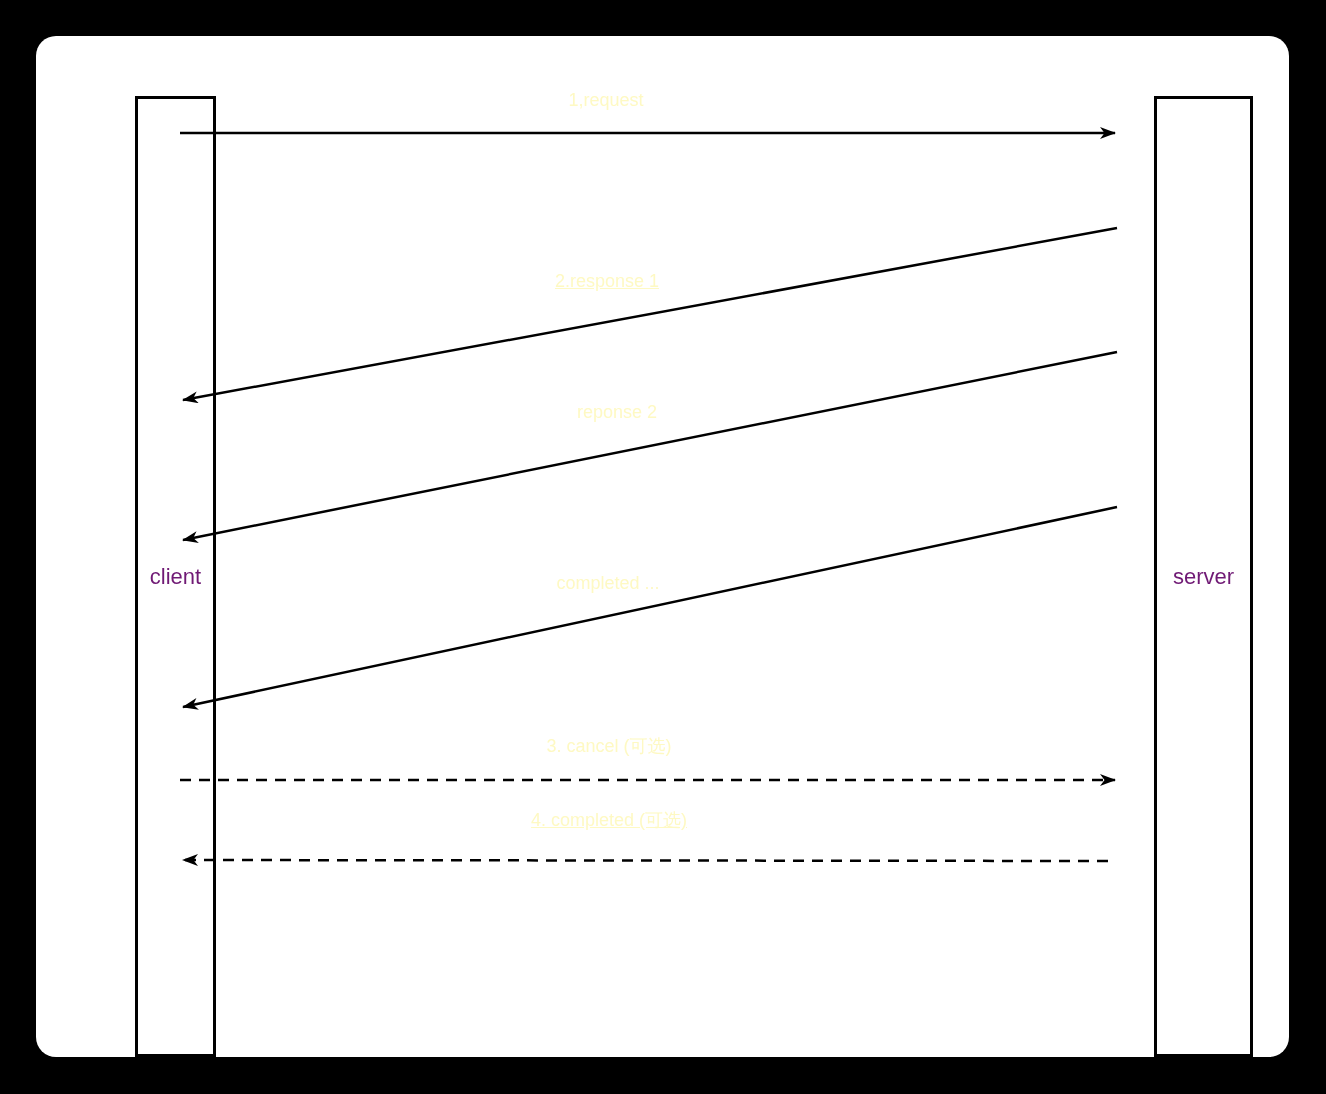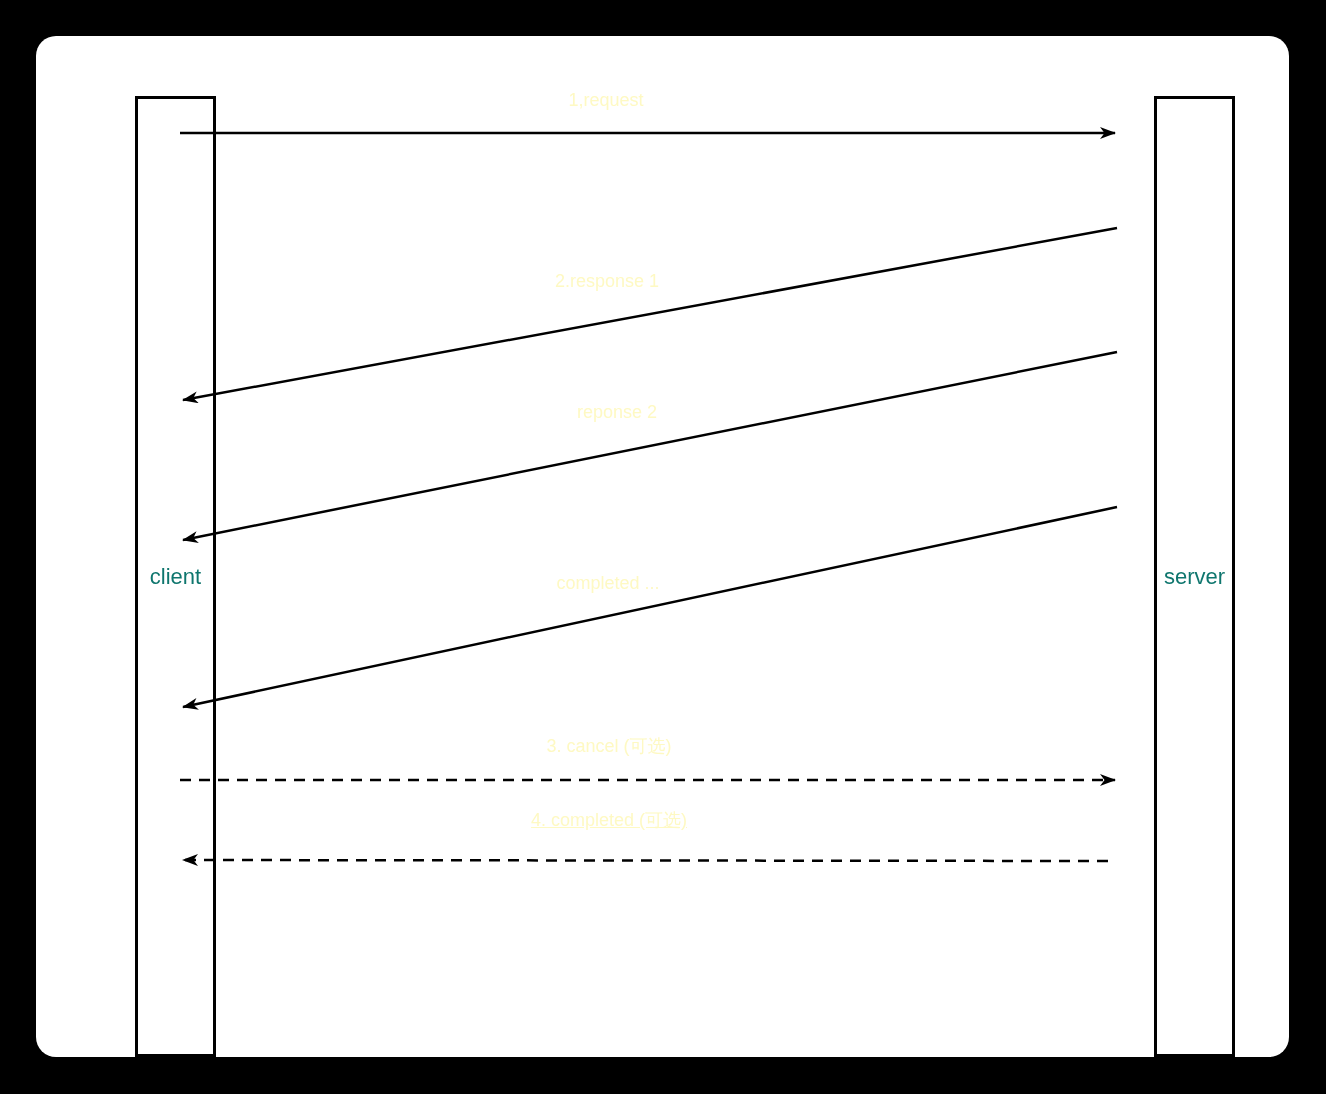--- a/index.html
+++ b/index.html
@@ -19,24 +19,24 @@
   }
   .lifeline {
     position: absolute;
     background: #ffffff;
     border: 3px solid #000000;
     display: flex;
     align-items: center;
     justify-content: center;
   }
   .lifeline-client { left: 99px; top: 60px; width: 81px; height: 961px; }
-  .lifeline-server { left: 1118px; top: 60px; width: 81px; height: 961px; }
+  .lifeline-server { left: 1118px; top: 60px; width: 99px; height: 961px; }
   .lifeline-label {
     font-size: 22px;
-    color: #0f766e;
+    color: #701a75;
     white-space: nowrap;
   }
   .arrows-layer {
     position: absolute;
     left: 0; top: 0;
     width: 1326px; height: 1094px;
     pointer-events: none;
   }
   .arrows-layer line {
     stroke: #000000;
@@ -47,21 +47,21 @@
   }
   .msg-label {
     position: absolute;
     transform: translateX(-50%);
     font-size: 18px;
     line-height: 28px;
     color: #fef9c3;
     white-space: nowrap;
   }
   .msg-label-1 { left: 606px; top: 86px; }
-  .msg-label-2 { left: 607px; top: 267px; }
+  .msg-label-2 { left: 607px; top: 267px; text-decoration: underline; }
   .msg-label-3 { left: 609px; top: 398px; margin-left: 8px; }
   .msg-label-4 { left: 608px; top: 569px; }
   .msg-label-5 { left: 609px; top: 732px; text-align: right; }
   .msg-label-6 { left: 609px; top: 806px; text-decoration: underline; }
 </style>
 </head>
 <body>
 
 <div class="canvas">
 

